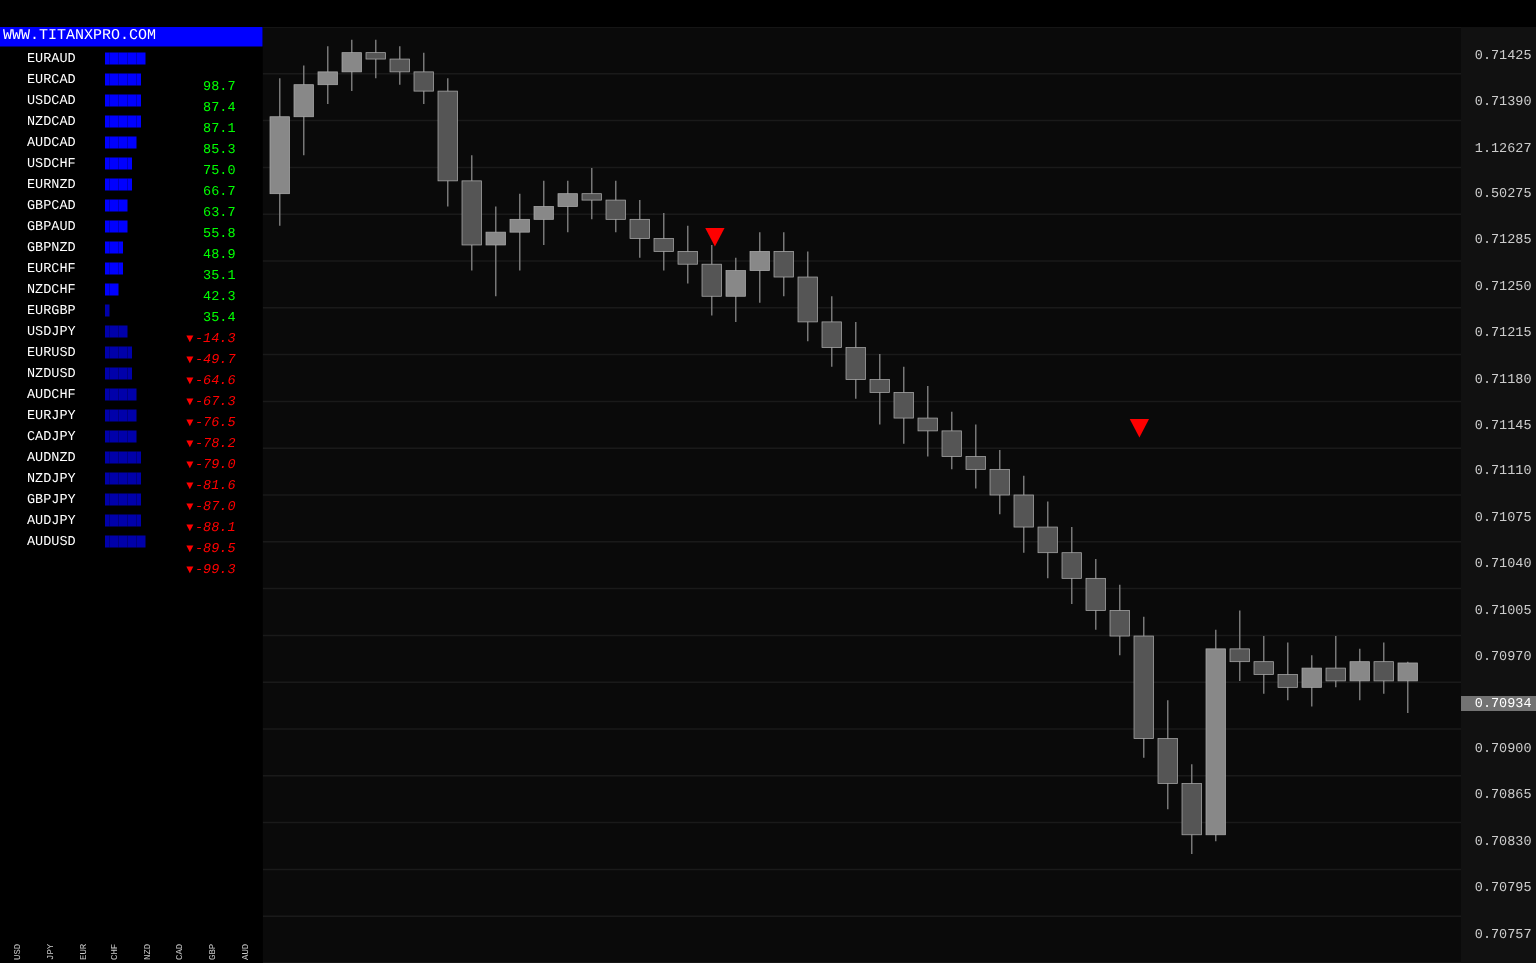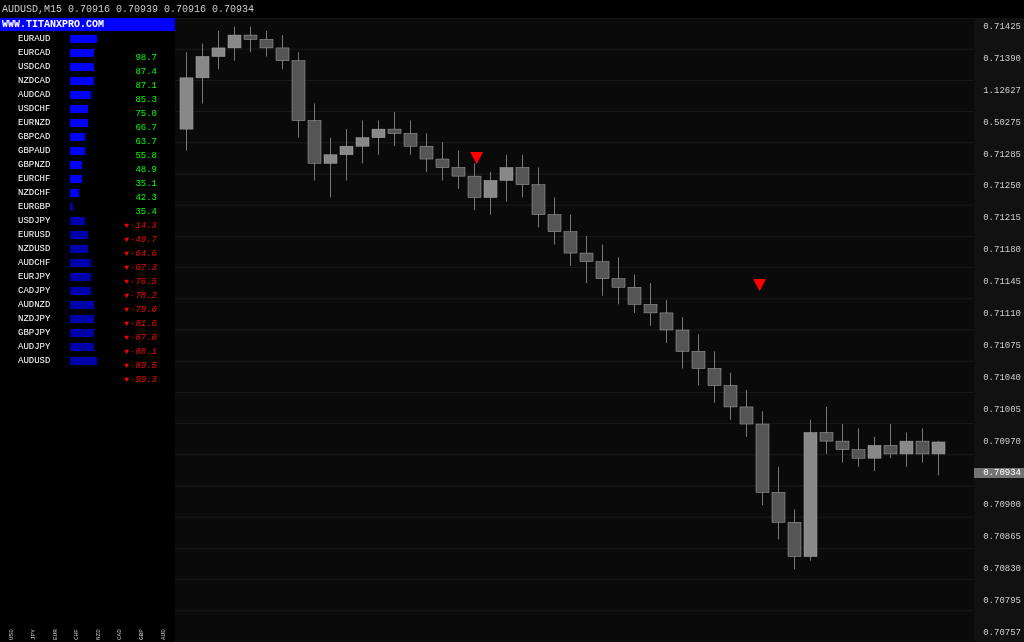--- a/index.html
+++ b/index.html
@@ -172,21 +172,21 @@
     #price-axis {
       position: absolute;
       top: 18px;
       right: 0;
       width: 50px;
       bottom: 0;
       background: #111;
       display: flex;
       flex-direction: column;
       justify-content: space-between;
-      padding: 4px 0;
+      padding: 14px 0;
     }
 
     .price-label {
       color: #ccc;
       font-size: 9px;
       text-align: right;
       padding-right: 3px;
     }
 
     .price-label.current {
@@ -200,27 +200,24 @@
       color: #f00;
       font-size: 22px;
       z-index: 3;
     }
   </style>
 </head>
 <body>
 
 <div id="app">
 
-  <div id="title-bar">
-    <span>AUDUSD,M15  0.70916  0.70939  0.70916  0.70934</span>
-  </div>
 
   <div id="left-panel">
     <div id="website-label">
-      <span style="color:#fff;font-size:10px;font-weight:bold;">WWW.TITANXPRO.COM</span>
+      <span style="color:#fff;font-size:10px;font-weight:normal;">WWW.TITANXPRO.COM</span>
     </div>
     <div id="pairs-list">
         <div class="pair-row">
           <span class="pair-name">EURAUD</span>
           <span class="pair-bars">
             <span class="bar-segment"></span>
             <span class="bar-segment"></span>
             <span class="bar-segment"></span>
             <span class="bar-segment"></span>
             <span class="bar-segment"></span>

